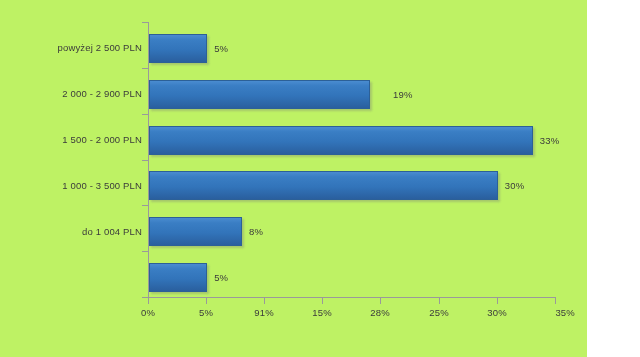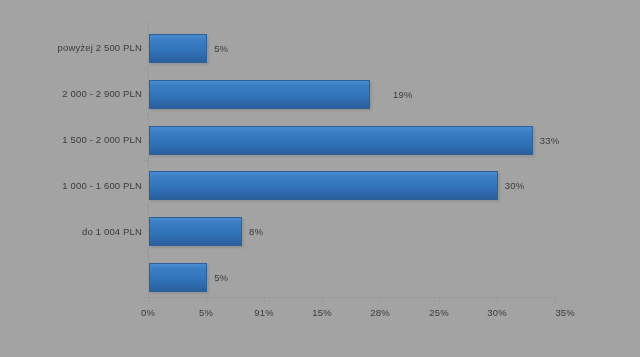--- a/index.html
+++ b/index.html
@@ -9,23 +9,24 @@
   body {
     width: 640px;
     height: 357px;
     background: #ffffff;
     font-family: "Liberation Sans", sans-serif;
     overflow: hidden;
   }
 
   #chart-root {
     position: relative;
-    width: 640px;
+    width: 564px;
     height: 357px;
-    background: #a3a3a3;
+    background: #bef264;
+    padding-left: 23px;
   }
 
   
   
   
 
   .cat-label {
     position: absolute;
     right: 0;
     width: 130px;
@@ -120,21 +121,21 @@
   <div class="cat-label-wrap" style="top:42px;">
     <div class="cat-label">powyżej 2 500 PLN</div>
   </div>
   <div class="cat-label-wrap" style="top:88px;">
     <div class="cat-label">2 000 - 2 900 PLN</div>
   </div>
   <div class="cat-label-wrap" style="top:134px;">
     <div class="cat-label">1 500 - 2 000 PLN</div>
   </div>
   <div class="cat-label-wrap" style="top:180px;">
-    <div class="cat-label">1 000 - 1 600 PLN</div>
+    <div class="cat-label">1 000 - 3 500 PLN</div>
   </div>
   <div class="cat-label-wrap" style="top:226px;">
     <div class="cat-label">do 1 004 PLN</div>
   </div>
 
   <div class="cat-tick" style="top:22px;"></div>
   <div class="cat-tick" style="top:68px;"></div>
   <div class="cat-tick" style="top:114px;"></div>
   <div class="cat-tick" style="top:160px;"></div>
   <div class="cat-tick" style="top:205px;"></div>

